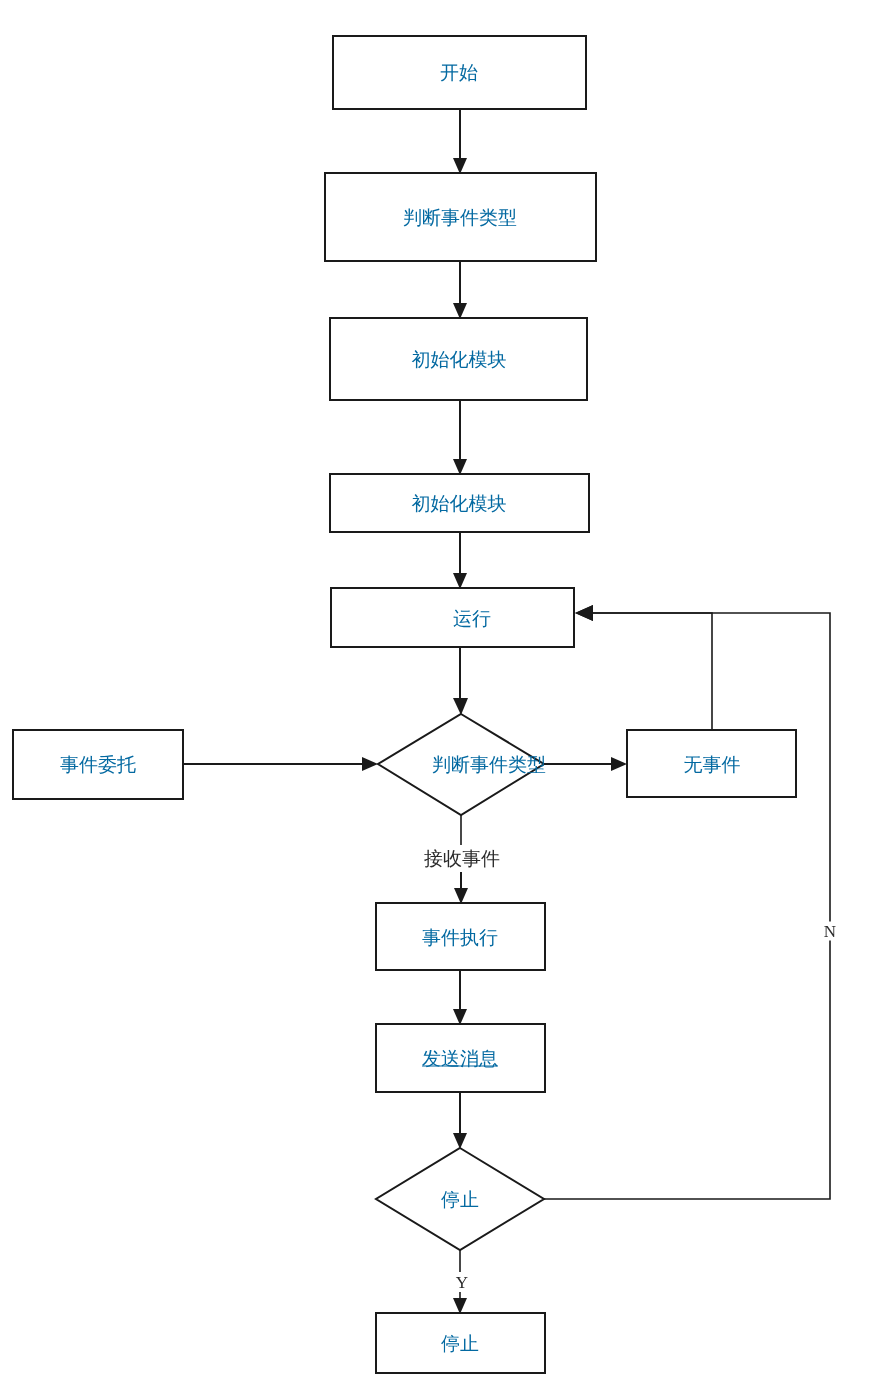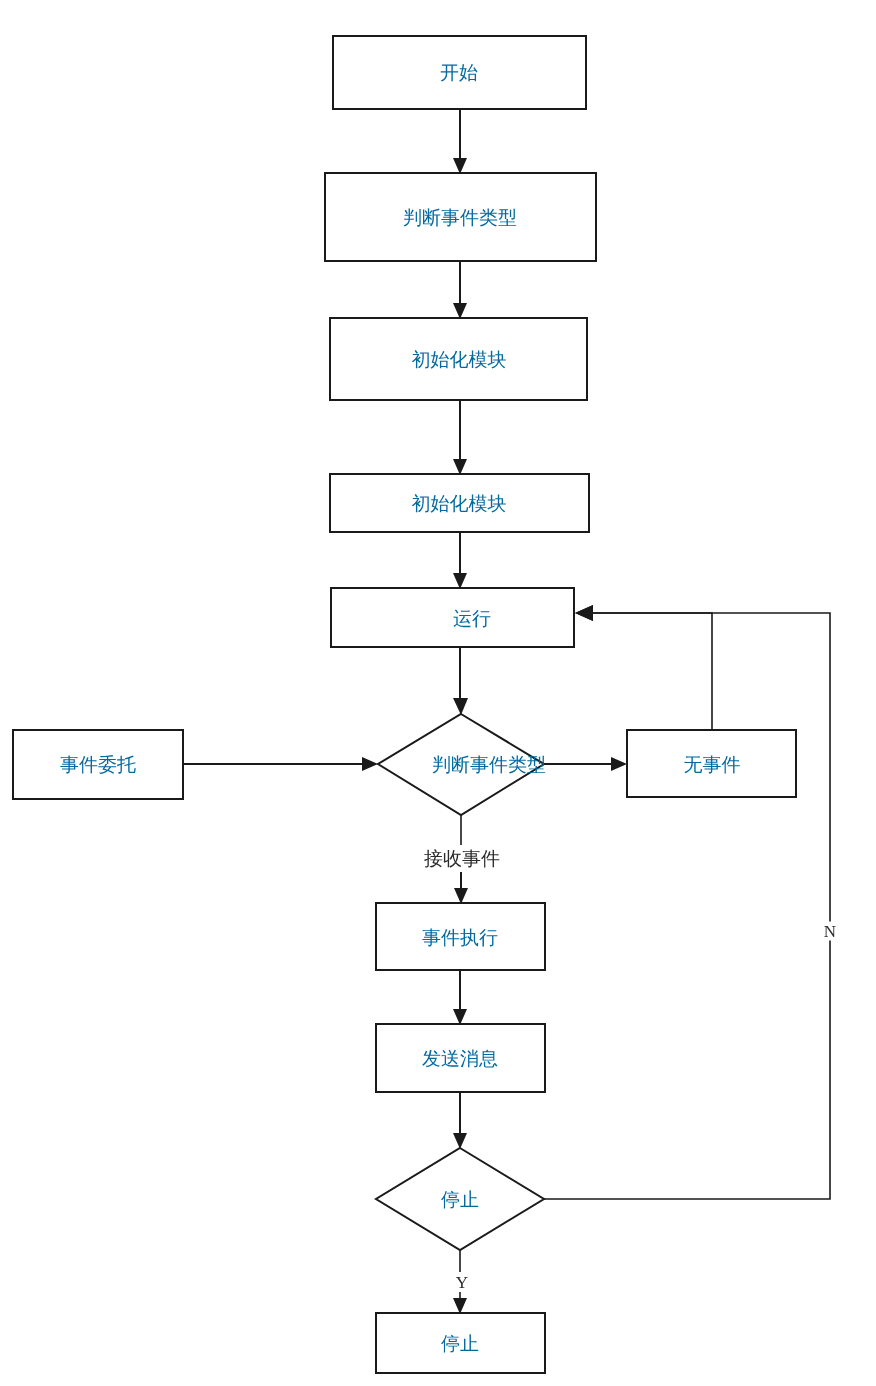--- a/index.html
+++ b/index.html
@@ -161,21 +161,21 @@
 
   <div class="node-label" style="left:459px; top:72px;">开始</div>
   <div class="node-label" style="left:460px; top:217px;">判断事件类型</div>
   <div class="node-label" style="left:459px; top:359px;">初始化模块</div>
   <div class="node-label" style="left:459px; top:503px;">初始化模块</div>
   <div class="node-label" style="left:472px; top:618px;">运行</div>
   <div class="node-label" style="left:98px;  top:764px;">事件委托</div>
   <div class="node-label" style="left:461px; top:764px;margin-left:28px;">判断事件类型</div>
   <div class="node-label" style="left:712px; top:764px;">无事件</div>
   <div class="node-label" style="left:460px; top:937px;">事件执行</div>
-  <div class="node-label" style="left:460px; top:1058px;">发送消息</div>
+  <div class="node-label" style="left:460px; top:1058px;text-decoration:underline;">发送消息</div>
   <div class="node-label" style="left:460px; top:1199px;">停止</div>
   <div class="node-label" style="left:460px; top:1343px;">停止</div>
 
   <div class="edge-label" style="left:462px; top:858px;">接收事件</div>
   <div class="edge-label branch" style="left:830px; top:931px;">N</div>
   <div class="edge-label branch" style="left:462px; top:1282px;">Y</div>
 
 </div>
 
 </body></html>

